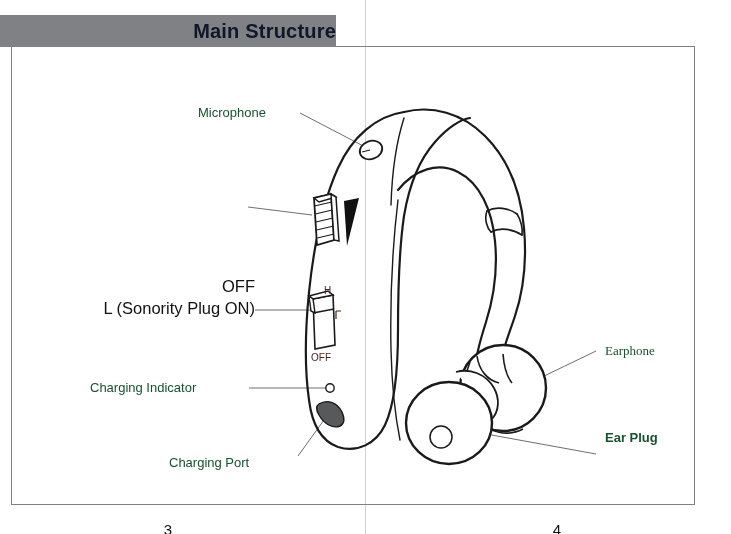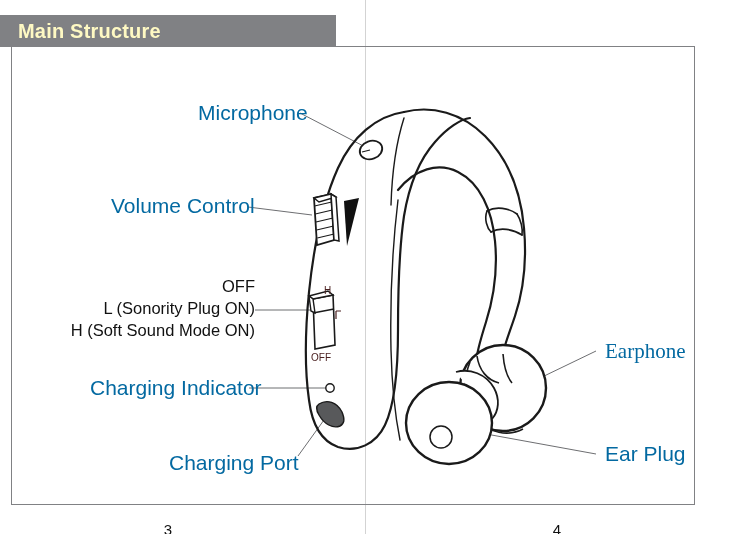--- a/index.html
+++ b/index.html
@@ -37,44 +37,44 @@
     height: 32px;
     background: #808184;
     z-index: 6;
   }
   .section-header-title {
     position: absolute;
     left: 0;
     top: 0;
     width: 336px;
     line-height: 32px;
-    text-align: left;
-    color: #fef9c3;
+    text-align: right;
+    color: #0f172a;
     font-size: 20px;
     font-weight: bold;
     letter-spacing: 0.2px;
     padding-left: 18px;
     box-sizing: border-box;
   }
   
   .content-frame {
     position: absolute;
     left: 11px;
     top: 46px;
     width: 684px;
     height: 459px;
     border: 1px solid #808184;
     box-sizing: border-box;
     background: transparent;
   }
   
   .callout {
     position: absolute;
-    font-size: 21px;
-    color: #0369a1;
+    font-size: 13px;
+    color: #14532d;
     white-space: nowrap;
     line-height: 20px;
   }
   .mode-block {
     position: absolute;
     text-align: right;
     font-size: 16.5px;
     color: #111111;
     line-height: 22px;
     white-space: nowrap;
@@ -231,32 +231,30 @@
     </g>
 
   </svg>
 
   <div class="switch-letter" style="left:324px; top:285px; font-size:10px;">H</div>
 
   <div class="switch-letter" style="left:311px; top:352px; font-size:10px;">OFF</div>
 
   <div class="callout" style="left:198px; top:103px;">Microphone</div>
 
-  <div class="callout" style="left:111px; top:196px;">Volume Control</div>
 
   <div class="mode-block" style="left:0px; top:275px; width:255px;">
     <div>OFF</div>
     <div>L (Sonority Plug ON)</div>
-    <div>H (Soft Sound Mode ON)</div>
   </div>
 
   <div class="callout" style="left:169px; top:453px;">Charging Port</div>
 
   <div class="callout" style="left:90px; top:378px;">Charging Indicator</div>
 
   <div class="callout" style="left:605px; top:341px;font-family:Liberation Serif, serif;">Earphone</div>
 
-  <div class="callout" style="left:605px; top:444px;">Ear Plug</div>
+  <div class="callout" style="left:605px; top:428px;font-weight:bold;">Ear Plug</div>
 
   <div class="page-number" style="left:148px;">3</div>
   <div class="page-number" style="left:537px;">4</div>
 
 </div>
 
 </body></html>

